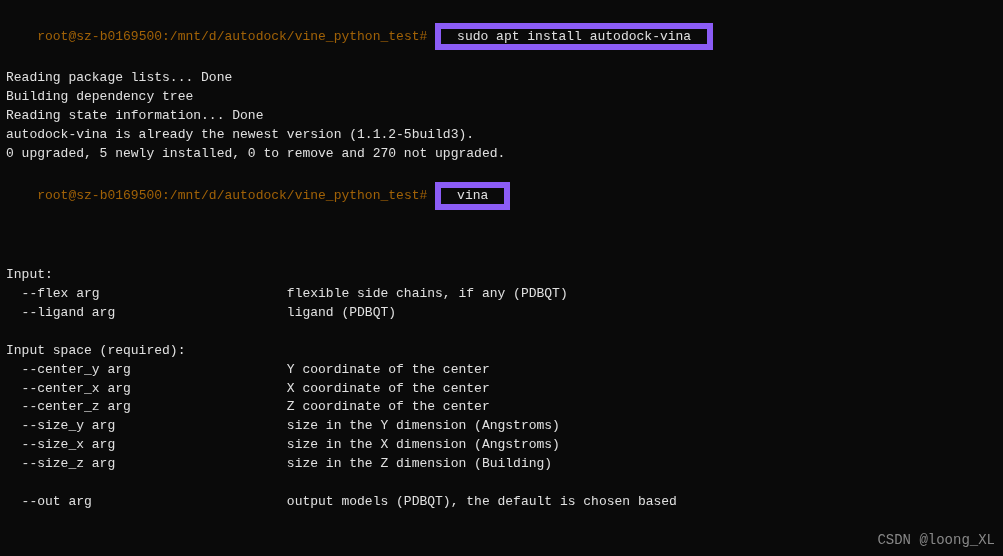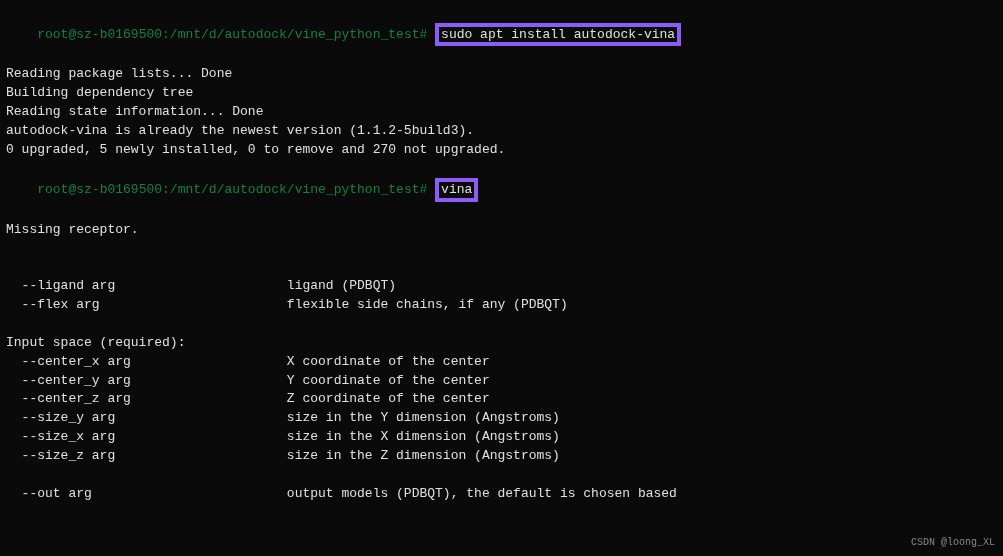--- a/index.html
+++ b/index.html
@@ -24,30 +24,30 @@
     .line {
       line-height: 1.45;
       white-space: pre;
     }
 
     .watermark {
       position: absolute;
       bottom: 8px;
       right: 8px;
       color: #888;
-      font-size: 10px;
+      font-size: 14px;
       font-family: 'Courier New', Courier, monospace;
     }
     .prompt-text {
-      color: #15803d;
+      color: #a16207;
     }
     .cmd-highlight {
-      border: 4px solid #8b5cf6;
+      border: 6px solid #8b5cf6;
       color: #e0e0e0;
-      padding: 0 2px;
+      padding: 0 16px;
       display: inline-block;
       line-height: 1.2;
     }
   </style>
 </head>
 <body>
 
 <div class="terminal">
 
   <div class="line">
@@ -57,30 +57,30 @@
   <div class="line"><span>Reading package lists... Done</span></div>
   <div class="line"><span>Building dependency tree</span></div>
   <div class="line"><span>Reading state information... Done</span></div>
   <div class="line"><span>autodock-vina is already the newest version (1.1.2-5build3).</span></div>
   <div class="line"><span>0 upgraded, 5 newly installed, 0 to remove and 270 not upgraded.</span></div>
 
   <div class="line">
     <span class="prompt-text">root@sz-b0169500:/mnt/d/autodock/vine_python_test# </span><span class="cmd-highlight">vina</span>
   </div>
 
-  <div class="line"><span>Missing receptor.</span></div>
   <div class="line">&nbsp;</div>
   <div class="line">&nbsp;</div>
+  <div class="line"><span>Input:</span></div>
+  <div class="line"><span>  --flex arg                        flexible side chains, if any (PDBQT)</span></div>
   <div class="line"><span>  --ligand arg                      ligand (PDBQT)</span></div>
-  <div class="line"><span>  --flex arg                        flexible side chains, if any (PDBQT)</span></div>
   <div class="line">&nbsp;</div>
   <div class="line"><span>Input space (required):</span></div>
+  <div class="line"><span>  --center_y arg                    Y coordinate of the center</span></div>
   <div class="line"><span>  --center_x arg                    X coordinate of the center</span></div>
-  <div class="line"><span>  --center_y arg                    Y coordinate of the center</span></div>
   <div class="line"><span>  --center_z arg                    Z coordinate of the center</span></div>
   <div class="line"><span>  --size_y arg                      size in the Y dimension (Angstroms)</span></div>
   <div class="line"><span>  --size_x arg                      size in the X dimension (Angstroms)</span></div>
-  <div class="line"><span>  --size_z arg                      size in the Z dimension (Angstroms)</span></div>
+  <div class="line"><span>  --size_z arg                      size in the Z dimension (Building)</span></div>
   <div class="line">&nbsp;</div>
   <div class="line"><span>  --out arg                         output models (PDBQT), the default is chosen based</span></div>
 
   <div class="watermark">CSDN @loong_XL</div>
 </div>
 
 </body></html>

